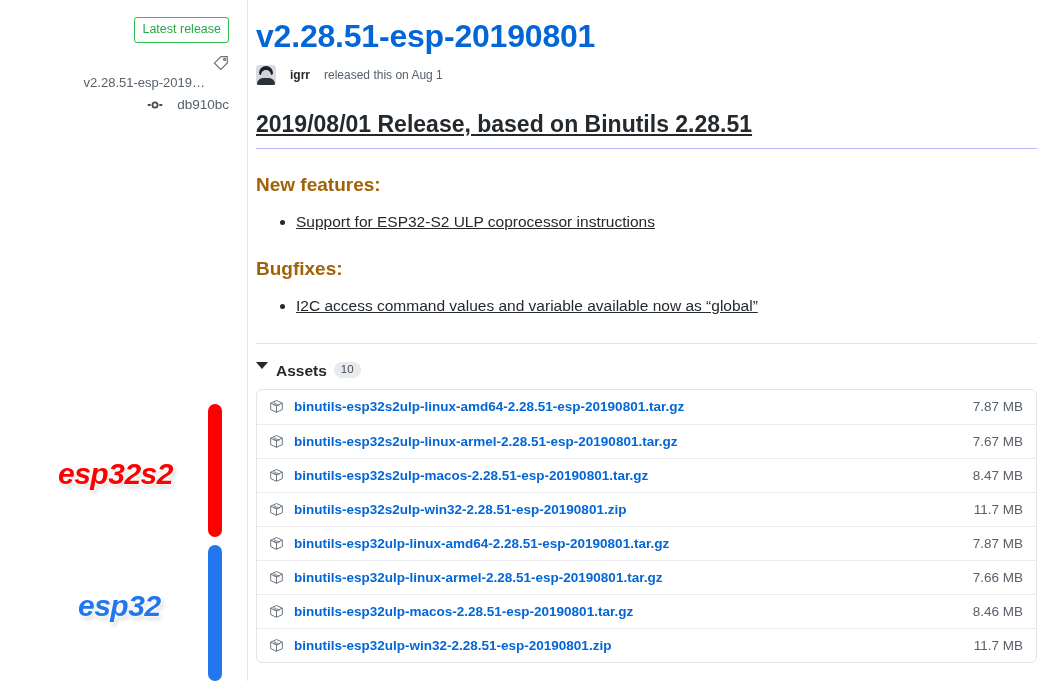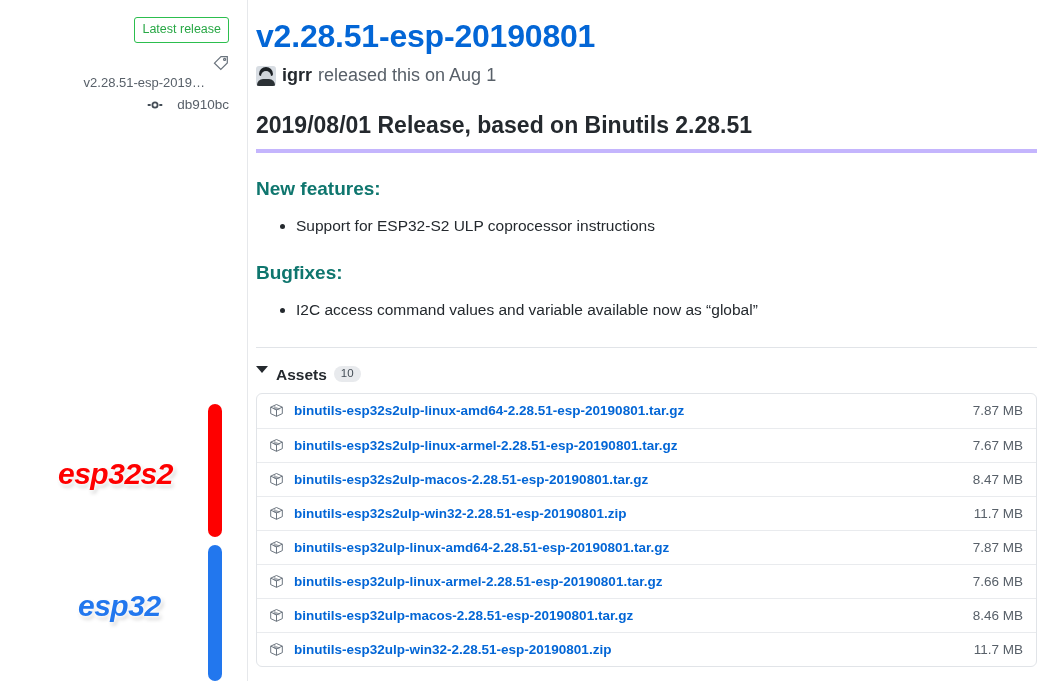--- a/index.html
+++ b/index.html
@@ -98,22 +98,22 @@
     line-height: 1.25;
     font-weight: 600;
     color: #0366d6;
     letter-spacing: -0.2px;
     cursor: pointer;
   }
   .byline {
     margin-top: 9px;
     display: flex;
     align-items: center;
-    gap: 6px;
-    font-size: 18px;
+    gap: 14px;
+    font-size: 12px;
     color: #586069;
   }
   .avatar {
     width: 20px; height: 20px;
     border-radius: 3px;
     overflow: hidden;
     flex: 0 0 20px;
     background: #d8dde3;
     position: relative;
   }
@@ -130,38 +130,39 @@
     background: #2b3135; border-radius: 6px 6px 0 0;
   }
   .author-name { font-weight: bold; color: #24292e; cursor: pointer; }
 
   .notes-title {
     margin: 25px 0 0 0;
     padding-bottom: 9px;
     font-size: 23px;
     font-weight: bold;
     line-height: 1.25;
-    border-bottom: 4px solid #c4b5fd;
+    border-bottom: 1px solid #c4b5fd;
     color: #24292e;
+    text-decoration: underline;
   }
   .notes-sub {
     margin: 24px 0 0 0;
     font-size: 19px;
     font-weight: bold;
     line-height: 1.25;
-    color: #0f766e;
+    color: #a16207;
   }
   .notes-list {
     margin: 13px 0 0 0;
     padding-left: 40px;
     font-size: 15.5px;
     line-height: 1.5;
     color: #24292e;
   }
-  .notes-list li { margin: 0; }
+  .notes-list li { margin: 0; text-decoration: underline; }
 
   .assets-divider {
     margin: 26px 0 0 0;
     height: 1px;
     background: #e1e4e8;
     border: 0;
   }
 
   .assets-header {
     display: flex;

